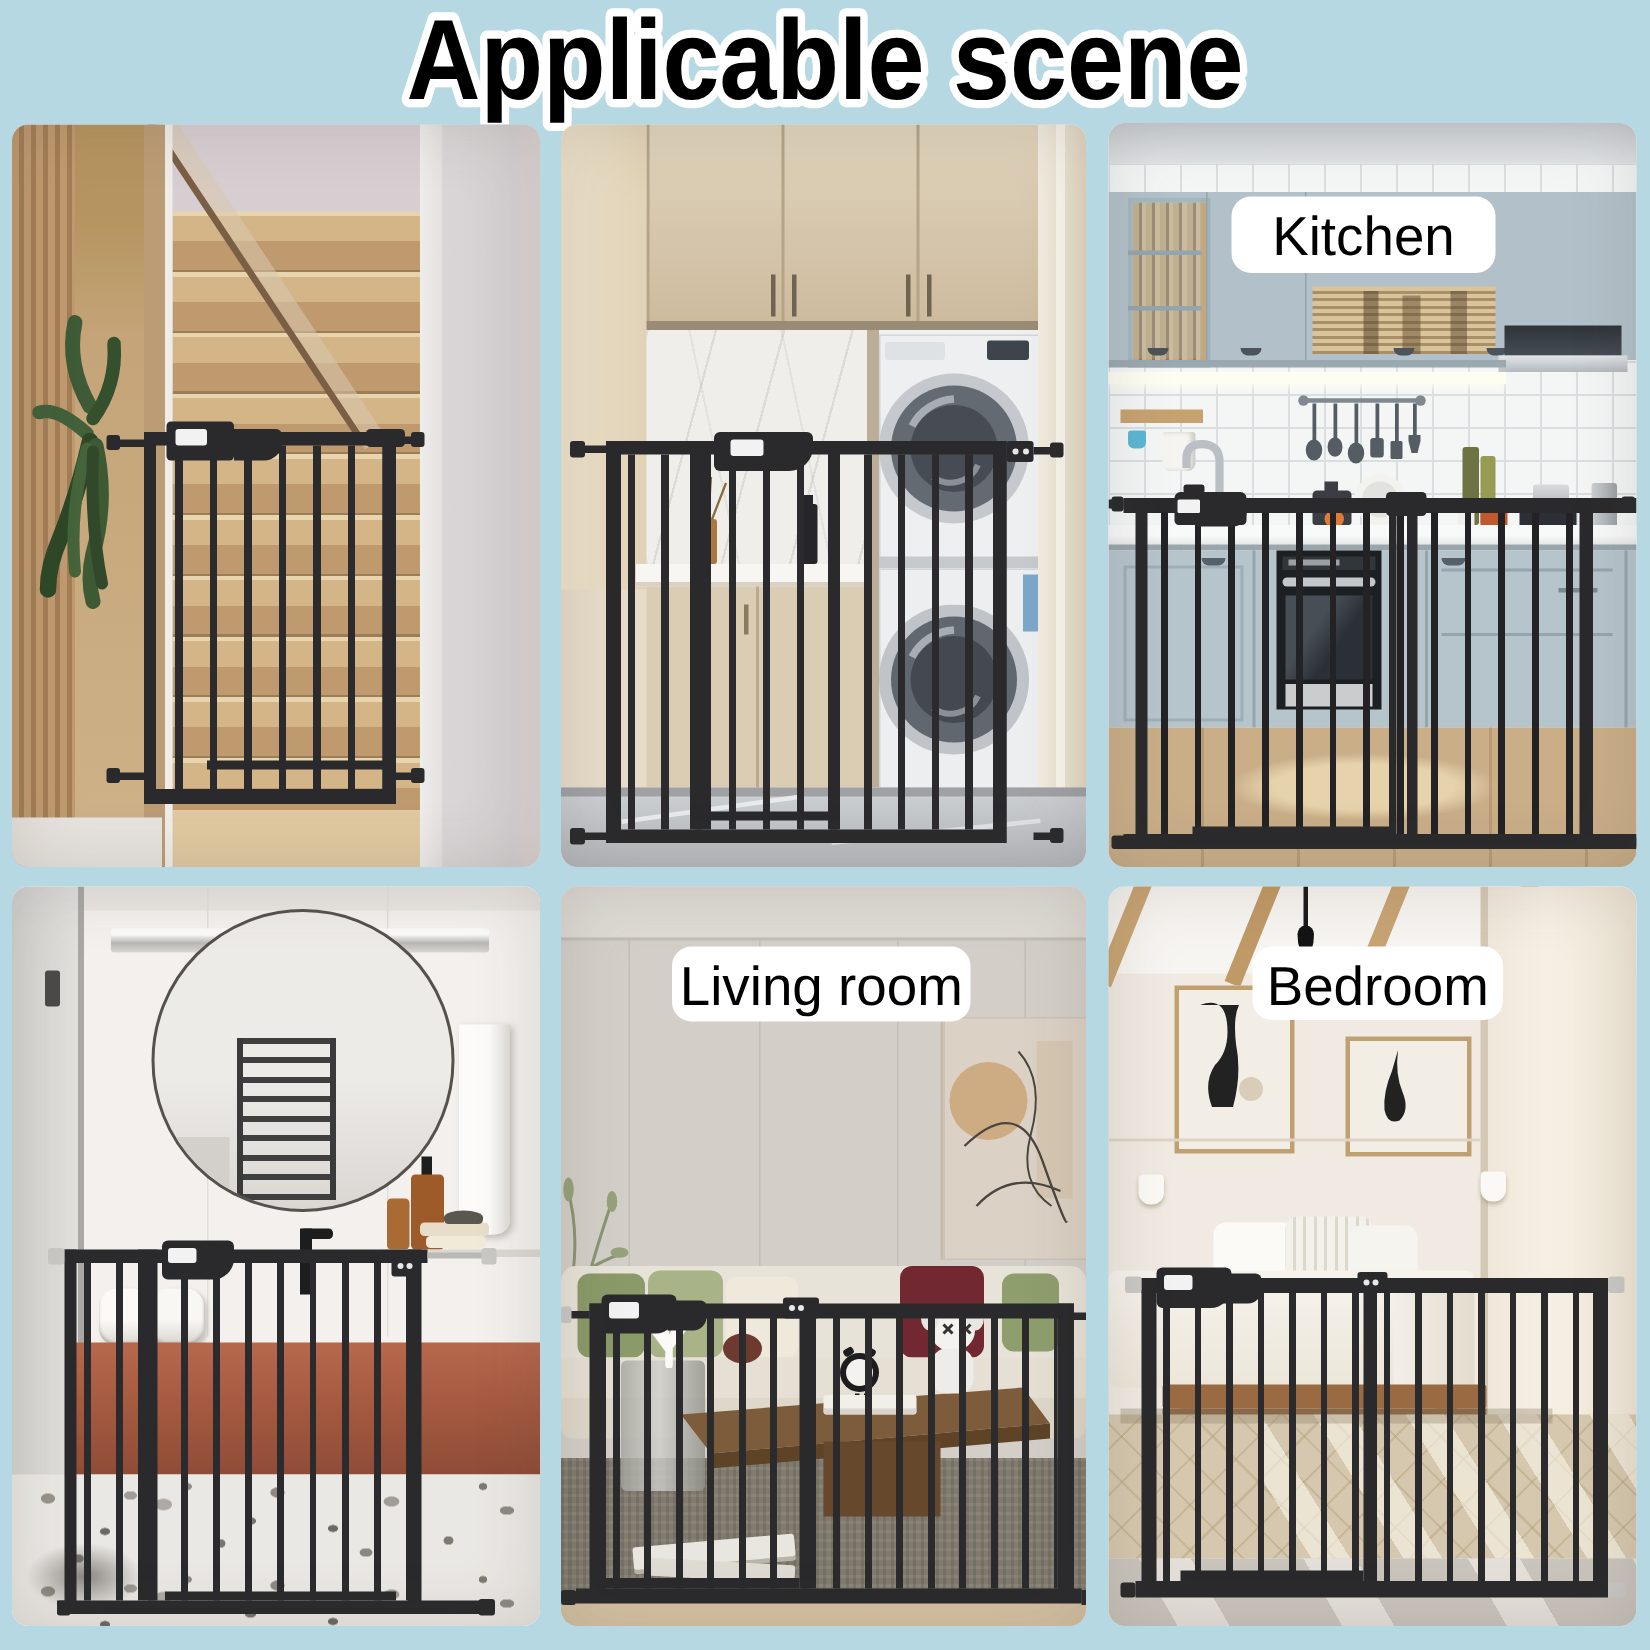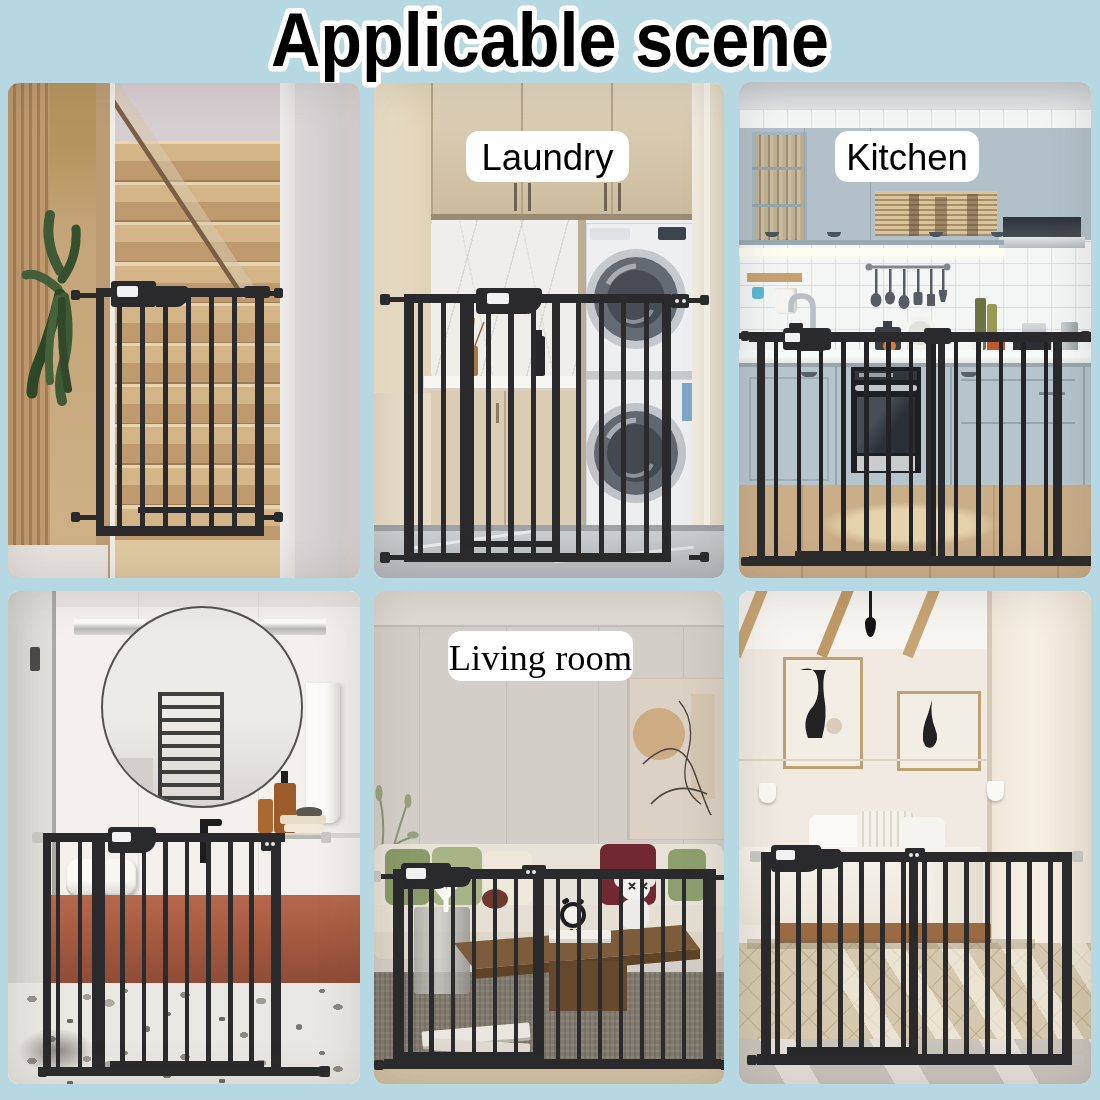--- a/index.html
+++ b/index.html
@@ -164,21 +164,20 @@
     <div class="abs" style="left:308px;top:216px;width:4px;height:4px;background:#e8e8e8;border-radius:50%;"></div>
     <div class="rail" style="left:14px;top:214px;width:16px;height:5px;"></div>
     <div class="rail" style="left:6px;top:211px;width:10px;height:11px;border-radius:2px;"></div>
     <div class="rail" style="left:14px;top:472px;width:16px;height:5px;"></div>
     <div class="rail" style="left:6px;top:469px;width:10px;height:11px;border-radius:2px;"></div>
     <div class="rail" style="left:315px;top:215px;width:14px;height:5px;"></div>
     <div class="rail" style="left:326px;top:212px;width:9px;height:10px;border-radius:2px;"></div>
     <div class="rail" style="left:315px;top:472px;width:14px;height:5px;"></div>
     <div class="rail" style="left:326px;top:469px;width:9px;height:10px;border-radius:2px;"></div>
   </div>
-  <div class="label" style="left:92px;top:48px;width:163px;height:51px;line-height:53px;">Laundry</div>
 </div>
 
 <div class="panel" id="p3">
   <div class="abs" style="left:0;top:0;width:352px;height:496px;background:#eef0f1;"></div>
   <div class="abs" style="left:0;top:0;width:352px;height:27px;background:linear-gradient(180deg,#c9ced1,#e0e3e5);"></div>
 
   <div class="abs" style="left:0;top:27px;width:352px;height:260px;background:
     repeating-linear-gradient(90deg,#d9dee0 0 1px,transparent 1px 24px),
     repeating-linear-gradient(180deg,#d9dee0 0 1px,transparent 1px 22px),#f4f6f6;"></div>
 
@@ -290,21 +289,21 @@
     <div class="rail" style="left:50px;top:241px;width:14px;height:6px;border-radius:2px;"></div>
 
     <div class="abs" style="left:46px;top:251px;width:15px;height:9px;background:#f2f2f2;border-radius:1px;"></div>
     <div class="rail" style="left:0;top:251px;width:10px;height:6px;"></div>
     <div class="rail" style="left:2px;top:249px;width:8px;height:10px;border-radius:2px;"></div>
     <div class="rail" style="left:323px;top:252px;width:24px;height:6px;"></div>
     <div class="rail" style="left:342px;top:249px;width:9px;height:11px;border-radius:2px;"></div>
     <div class="rail" style="left:2px;top:475px;width:12px;height:9px;border-radius:2px;"></div>
     <div class="rail" style="left:340px;top:475px;width:12px;height:9px;border-radius:2px;"></div>
   </div>
-  <div class="label" style="left:96px;top:49px;width:144px;height:51px;line-height:54px;">Kitchen</div>
+  <div class="label" style="left:82px;top:49px;width:176px;height:51px;line-height:54px;">Kitchen</div>
 </div>
 
 <div class="panel" id="p4">
   <div class="abs" style="left:0;top:0;width:352px;height:493px;background:#f3f0ed;"></div>
   <div class="abs" style="left:0;top:0;width:352px;height:16px;background:#e9e5e1;"></div>
   <div class="abs" style="left:130px;top:0;width:1px;height:300px;background:#e2deda;"></div>
   <div class="abs" style="left:250px;top:0;width:1px;height:300px;background:#e2deda;"></div>
 
   <div class="abs" style="left:0;top:0;width:48px;height:420px;background:linear-gradient(90deg,#d4d3d0,#e2e1de);"></div>
   <div class="abs" style="left:44px;top:0;width:4px;height:420px;background:#a9a8a4;"></div>
@@ -467,21 +466,21 @@
     <div class="rail" style="left:71px;top:276px;width:26px;height:20px;border-radius:0 4px 9px 0;"></div>
     <div class="rail" style="left:148px;top:274px;width:24px;height:14px;border-radius:2px;"></div>
     <div class="abs" style="left:152px;top:279px;width:4px;height:4px;background:#e8e8e8;border-radius:50%;"></div>
     <div class="abs" style="left:158px;top:279px;width:4px;height:4px;background:#e8e8e8;border-radius:50%;"></div>
     <div class="rail" style="left:4px;top:283px;width:15px;height:5px;"></div>
     <div class="abs" style="left:0;top:280px;width:7px;height:11px;background:#c9c8c5;border-radius:2px;"></div>
     <div class="rail" style="left:342px;top:284px;width:8px;height:5px;"></div>
     <div class="rail" style="left:0;top:469px;width:10px;height:10px;border-radius:2px;"></div>
     <div class="rail" style="left:347px;top:469px;width:3px;height:10px;"></div>
   </div>
-  <div class="label" style="left:74px;top:40px;width:185px;height:50px;line-height:54px;font-family:Liberation Serif, serif;">Living room</div>
+  <div class="label" style="left:74px;top:40px;width:199px;height:50px;line-height:54px;">Living room</div>
 </div>
 
 <div class="panel" id="p6">
   <div class="abs" style="left:0;top:0;width:352px;height:493px;background:#f0eae2;"></div>
 
   <div class="abs" style="left:0;top:0;width:352px;height:58px;background:#f7f5f1;"></div>
   <div class="abs" style="left:6px;top:-12px;width:11px;height:80px;background:#c8a474;transform:rotate(22deg);"></div>
   <div class="abs" style="left:92px;top:-12px;width:11px;height:80px;background:#c09a66;transform:rotate(22deg);"></div>
   <div class="abs" style="left:178px;top:-12px;width:11px;height:80px;background:#c8a474;transform:rotate(22deg);"></div>
   <div class="abs" style="left:264px;top:-12px;width:11px;height:80px;background:#c49e6c;transform:rotate(22deg);"></div>
@@ -536,13 +535,14 @@
     <div class="abs" style="left:37px;top:259px;width:19px;height:10px;background:#f2f2f2;border-radius:2px;"></div>
     <div class="rail" style="left:76px;top:258px;width:26px;height:20px;border-radius:0 4px 9px 0;"></div>
     <div class="rail" style="left:166px;top:257px;width:20px;height:14px;border-radius:2px;"></div>
     <div class="abs" style="left:170px;top:262px;width:4px;height:4px;background:#e8e8e8;border-radius:50%;"></div>
     <div class="abs" style="left:176px;top:262px;width:4px;height:4px;background:#e8e8e8;border-radius:50%;"></div>
     <div class="abs" style="left:11px;top:260px;width:11px;height:11px;background:#c9c8c5;border-radius:2px;"></div>
     <div class="abs" style="left:333px;top:260px;width:11px;height:11px;background:#c9c8c5;border-radius:2px;"></div>
     <div class="rail" style="left:8px;top:464px;width:10px;height:10px;border-radius:2px;"></div>
     <div class="abs" style="left:333px;top:464px;width:12px;height:10px;background:#c9c8c5;border-radius:2px;"></div>
   </div>
+  <div class="label" style="left:96px;top:40px;width:167px;height:49px;line-height:53px;">Bedroom</div>
 </div>
 
 </body></html>

